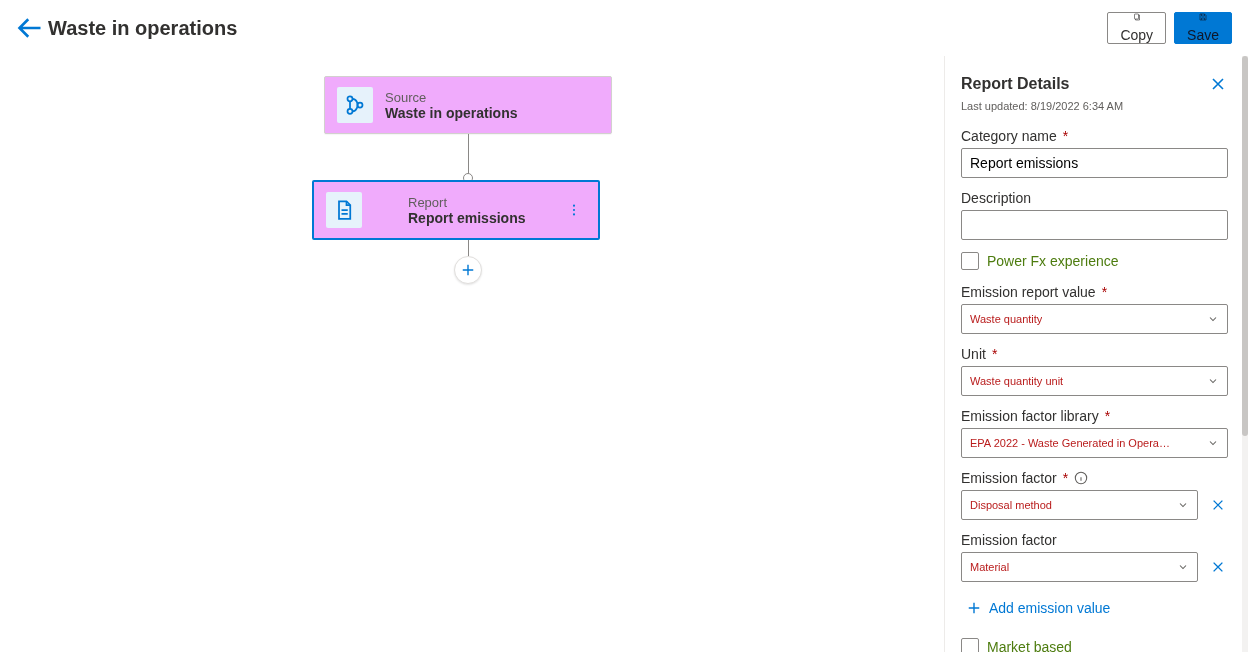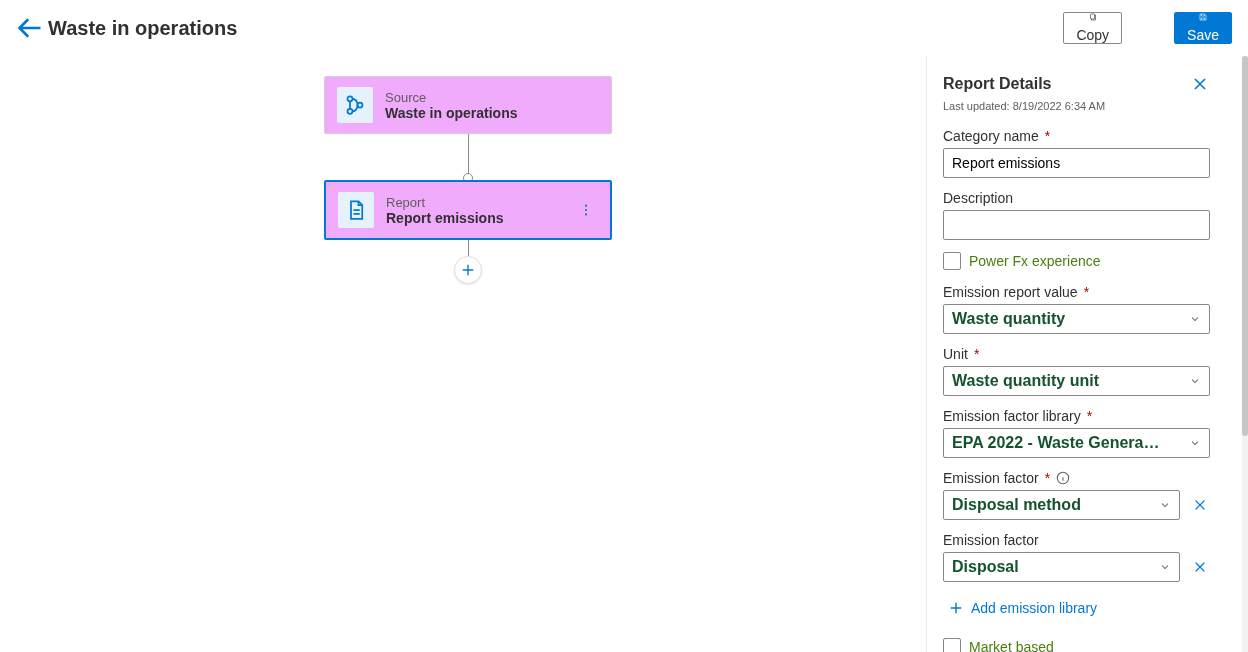--- a/index.html
+++ b/index.html
@@ -28,37 +28,37 @@
     margin-left: 4px;
   }
   .header-actions { margin-left: auto; display: flex; gap: 8px; }
   .btn {
     height: 32px; padding: 0 12px;
     display: inline-flex; align-items: center; gap: 6px;
     border: 1px solid #8a8886; border-radius: 2px;
     background: #fff; cursor: pointer; font-size: 14px; color: #323130; flex-direction: column;
   }
   .btn.primary {
-    background: #0078d4; border-color: #0078d4; color: #ffffff; margin-left: 44px;
+    background: #0078d4; border-color: #0078d4; color: #0f172a;
   }
   .btn svg { width: 16px; height: 16px; }
 
   
   .main {
     display: flex; height: calc(100% - 56px);
   }
   .canvas {
     flex: 1; position: relative;
   }
   .panel {
     width: 300px; height: 100%;
     border-left: 1px solid #edebe9;
     padding: 16px;
     overflow-y: auto;
-    margin-right: 22px;
+    margin-right: 4px;
   }
 
   
   .node {
     position: absolute;
     width: 288px;
     border: 1px solid #d2d0ce; border-radius: 2px;
     background: #f0abfc;
     display: flex; align-items: center;
     padding: 10px 12px;
@@ -126,22 +126,22 @@
   .chk-row { display: flex; align-items: center; gap: 8px; margin: 8px 0 14px; }
   .chk { width: 18px; height: 18px; border: 1px solid #8a8886; border-radius: 2px; background: #fff; cursor: pointer; }
   .chk-label { font-size: 14px; color: #4d7c0f; }
 
   .select {
     width: 100%; height: 30px; padding: 0 8px;
     border: 1px solid #8a8886; border-radius: 2px;
     background: #fff; display: flex; align-items: center; justify-content: space-between;
     cursor: pointer;
   }
-  .select-text { font-size: 16px; color: #14532d; white-space: nowrap;
-    overflow: hidden; text-overflow: ellipsis; max-width: 210px; font-weight: bold; }
+  .select-text { font-size: 11px; color: #b91c1c; white-space: nowrap;
+    overflow: hidden; text-overflow: ellipsis; max-width: 210px; }
   .chev { width: 12px; height: 12px; color: #605e5c; flex-shrink: 0; }
 
   .select-row { display: flex; align-items: center; gap: 10px; }
   .select-row .select { flex: 1; min-width: 0; }
   .x-btn { width: 20px; height: 20px; color: #0078d4; cursor: pointer;
     display: flex; align-items: center; justify-content: center; flex-shrink: 0; }
 
   .add-link {
     display: inline-flex; align-items: center; gap: 8px;
     color: #0078d4; cursor: pointer; font-size: 14px;
@@ -201,21 +201,21 @@
       </div>
       <div class="node-texts">
         <span class="node-type">Source</span>
         <span class="node-title">Waste in operations</span>
       </div>
     </div>
 
     <div class="vline" style="top:78px; height:43px;"></div>
     <div class="conn-dot" style="top:117px;"></div>
 
-    <div class="node selected" style="top:124px; left:324px;">
+    <div class="node selected" style="top:124px; left:312px;gap:34px;">
       <div class="node-icon">
         <svg viewBox="0 0 16 16" fill="none" stroke="currentColor" stroke-width="1.4">
             <path d="M4 1h6l3 3v11H4z"></path>
             <path d="M10 1v3h3M6 8h5M6 11h5"></path>
           </svg>
       </div>
       <div class="node-texts">
         <span class="node-type">Report</span>
         <span class="node-title">Report emissions</span>
       </div>
@@ -331,38 +331,38 @@
         </div>
       </div>
     </div>
 
     <div class="field">
       <div class="field-label">
           <span>Emission factor</span>
         </div>
       <div class="select-row">
         <div class="select">
-          <span class="select-text">Disposal</span>
+          <span class="select-text">Material</span>
           <svg class="chev" viewBox="0 0 16 16" fill="none" stroke="currentColor" stroke-width="1.4">
               <path d="M4 6l4 4 4-4"></path>
             </svg>
         </div>
         <div class="x-btn">
           <svg width="14" height="14" viewBox="0 0 16 16" fill="none" stroke="currentColor" stroke-width="1.6">
               <path d="M3 3l10 10M13 3L3 13"></path>
             </svg>
         </div>
       </div>
     </div>
 
     <div class="add-link">
       <svg width="14" height="14" viewBox="0 0 16 16" fill="none" stroke="currentColor" stroke-width="1.6">
           <path d="M8 2v12M2 8h12"></path>
         </svg>
-      <span>Add emission library</span>
+      <span>Add emission value</span>
     </div>
 
     <div class="chk-row" style="margin-top:20px;">
       <div class="chk"></div>
       <span class="chk-label">Market based</span>
     </div>
   </div>
 </div>
 
 <div class="scroll-track"></div>

